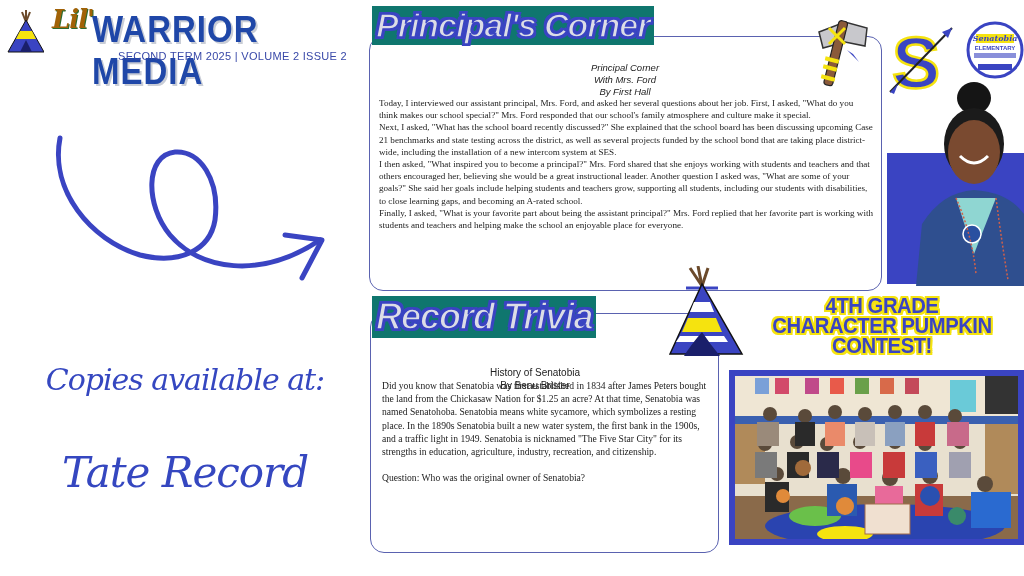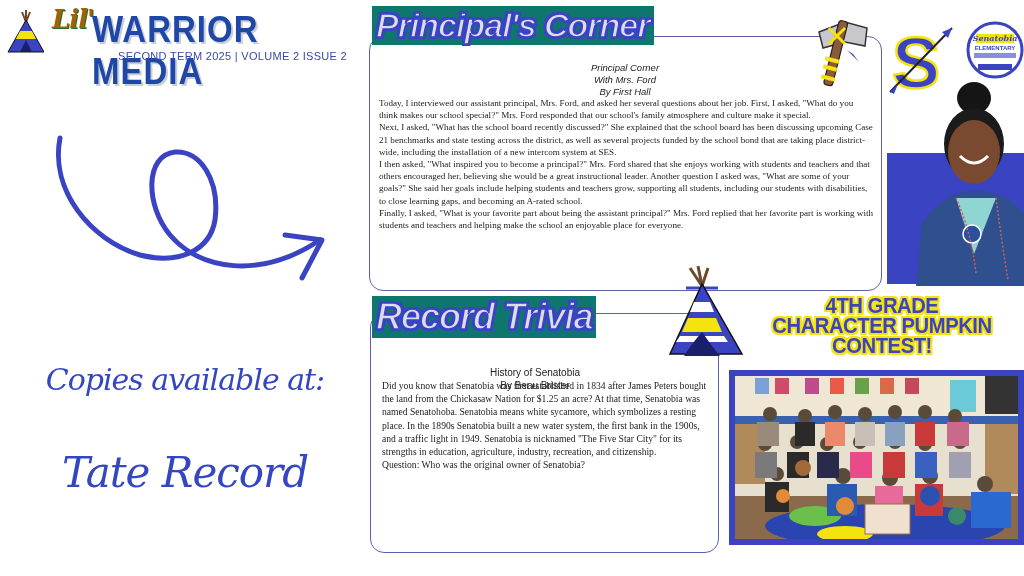--- a/index.html
+++ b/index.html
@@ -30,21 +30,21 @@
   .trivia-title { left: 372px; top: 296px; font-size: 36px; }
 
   .byline { position: absolute; text-align: center; font-family: "Liberation Sans", sans-serif; font-size: 9.5px; line-height: 12px; color: #222; }
   .principal-byline { left: 560px; top: 62px; width: 130px; font-style: italic; }
   .trivia-byline { left: 470px; top: 340px; width: 130px; font-size: 10px; line-height: 13px; margin-top: 26px; }
 
   .body-text { position: absolute; font-family: Liberation Serif, serif; color: #222; }
   .principal-body { left: 379px; top: 97px; width: 495px; font-size: 9.1px; line-height: 12.2px; }
   .principal-body p { margin: 0; }
   .trivia-body { left: 382px; top: 379px; width: 330px; font-size: 9.6px; line-height: 13.2px; }
-  .trivia-body p.q { }
+  .trivia-body p.q { margin-top: 13px; }
 
   
   .tomahawk { position: absolute; left: 815px; top: 14px; width: 56px; height: 74px; }
   .s-logo { position: absolute; left: 886px; top: 22px; width: 70px; height: 76px; }
   .school-badge { position: absolute; left: 966px; top: 18px; width: 58px; height: 64px; }
   .tipi-trivia { position: absolute; left: 664px; top: 266px; width: 82px; height: 96px; }
 
   
   .photo-bg { position: absolute; left: 887px; top: 153px; width: 137px; height: 131px; background: #3a44c2; }
   .principal-photo { position: absolute; left: 912px; top: 74px; width: 112px; height: 212px; }

